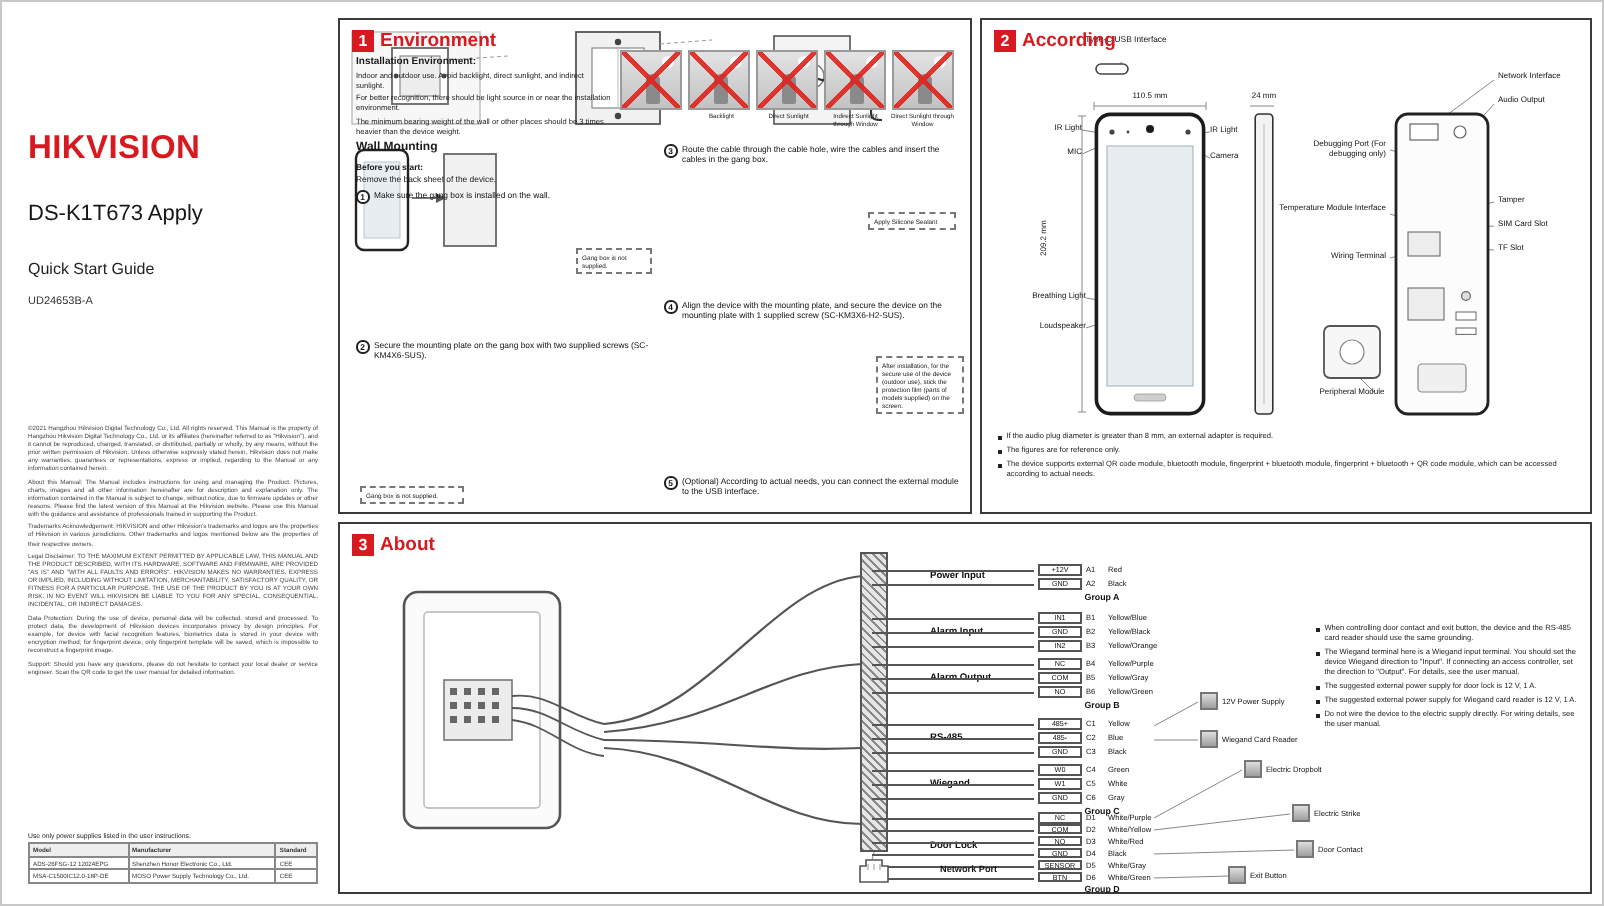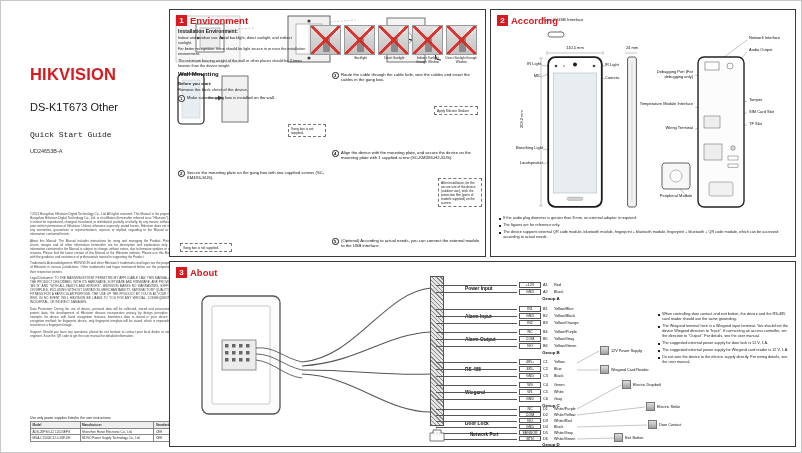--- a/index.html
+++ b/index.html
@@ -12,24 +12,24 @@
   #sec3{left:168px;top:260px;width:627px;height:186px;}
   .sec-head{position:absolute;top:5px;left:6px;display:flex;align-items:center;gap:3px;z-index:6;}
   .sec-num{width:11px;height:11px;background:#d71920;color:#fff;font-size:8px;font-weight:bold;display:flex;align-items:center;justify-content:center;}
   .sec-title{color:#d71920;font-size:9.5px;font-weight:bold;}
   .abs{position:absolute;}
   .lbl{position:absolute;font-size:4px;line-height:1.15;color:#111;}
   .r{text-align:right;} .c{text-align:center;}
   .note-box{position:absolute;border:0.6px dashed #777;padding:1.5px 2px;font-size:3.2px;line-height:1.25;background:#fff;color:#222;z-index:4;}
 
   
-  .left{position:absolute;left:16px;top:0;width:167px;height:451px;padding:12px 9px 10px 13px;display:flex;flex-direction:column;}
+  .left{position:absolute;left:0;top:0;width:167px;height:451px;padding:12px 9px 10px 13px;display:flex;flex-direction:column;}
   .brand{color:#d71920;font-weight:800;font-size:16.5px;letter-spacing:0.2px;margin-top:52px;}
   .prod{font-size:11px;color:#161616;margin-top:17px;line-height:1.25;}
-  .guide{font-size:8px;color:#222;margin-top:15px;font-family:Liberation Mono, monospace;}
+  .guide{font-size:8px;color:#222;margin-top:15px;}
   .doccode{font-size:5.5px;color:#333;margin-top:9px;}
   .legal{margin-top:58px;}
   .legal-p{font-size:3.1px;line-height:1.32;color:#444;text-align:justify;margin-bottom:2.4px;}
   .psu-block{margin-top:auto;}
   .psu-note{font-size:3.4px;color:#222;margin-bottom:1.5px;}
   .psu-table{width:100%;border-collapse:collapse;}
   .psu-table th,.psu-table td{border:0.5px solid #888;font-size:3.1px;padding:0.8px 1.5px;text-align:left;color:#333;}
   .psu-table th{background:#eee;font-weight:bold;}
 
   
@@ -75,21 +75,21 @@
   .dimv{position:absolute;left:28px;top:118px;font-size:4px;transform:rotate(-90deg);transform-origin:left top;white-space:nowrap;}
 </style>
 </head>
 <body>
 
 <div class="page">
 
   <div class="left">
     <div class="brand">HIKVISION</div>
     <div class="prod">
-      <div>DS-K1T673 Other</div>
+      <div>DS-K1T673 Apply</div>
     </div>
     <div class="guide">Quick Start Guide</div>
     <div class="doccode">UD24653B-A</div>
     <div class="legal">
         <p class="legal-p">©2021 Hangzhou Hikvision Digital Technology Co., Ltd. All rights reserved. This Manual is the property of Hangzhou Hikvision Digital Technology Co., Ltd. or its affiliates (hereinafter referred to as "Hikvision"), and it cannot be reproduced, changed, translated, or distributed, partially or wholly, by any means, without the prior written permission of Hikvision. Unless otherwise expressly stated herein, Hikvision does not make any warranties, guarantees or representations, express or implied, regarding to the Manual or any information contained herein.</p>
         <p class="legal-p">About this Manual: The Manual includes instructions for using and managing the Product. Pictures, charts, images and all other information hereinafter are for description and explanation only. The information contained in the Manual is subject to change, without notice, due to firmware updates or other reasons. Please find the latest version of this Manual at the Hikvision website. Please use this Manual with the guidance and assistance of professionals trained in supporting the Product.</p>
         <p class="legal-p">Trademarks Acknowledgement: HIKVISION and other Hikvision's trademarks and logos are the properties of Hikvision in various jurisdictions. Other trademarks and logos mentioned below are the properties of their respective owners.</p>
         <p class="legal-p">Legal Disclaimer: TO THE MAXIMUM EXTENT PERMITTED BY APPLICABLE LAW, THIS MANUAL AND THE PRODUCT DESCRIBED, WITH ITS HARDWARE, SOFTWARE AND FIRMWARE, ARE PROVIDED "AS IS" AND "WITH ALL FAULTS AND ERRORS". HIKVISION MAKES NO WARRANTIES, EXPRESS OR IMPLIED, INCLUDING WITHOUT LIMITATION, MERCHANTABILITY, SATISFACTORY QUALITY, OR FITNESS FOR A PARTICULAR PURPOSE. THE USE OF THE PRODUCT BY YOU IS AT YOUR OWN RISK. IN NO EVENT WILL HIKVISION BE LIABLE TO YOU FOR ANY SPECIAL, CONSEQUENTIAL, INCIDENTAL, OR INDIRECT DAMAGES.</p>
         <p class="legal-p">Data Protection: During the use of device, personal data will be collected, stored and processed. To protect data, the development of Hikvision devices incorporates privacy by design principles. For example, for device with facial recognition features, biometrics data is stored in your device with encryption method; for fingerprint device, only fingerprint template will be saved, which is impossible to reconstruct a fingerprint image.</p>
         <p class="legal-p">Support: Should you have any questions, please do not hesitate to contact your local dealer or service engineer. Scan the QR code to get the user manual for detailed information.</p>

